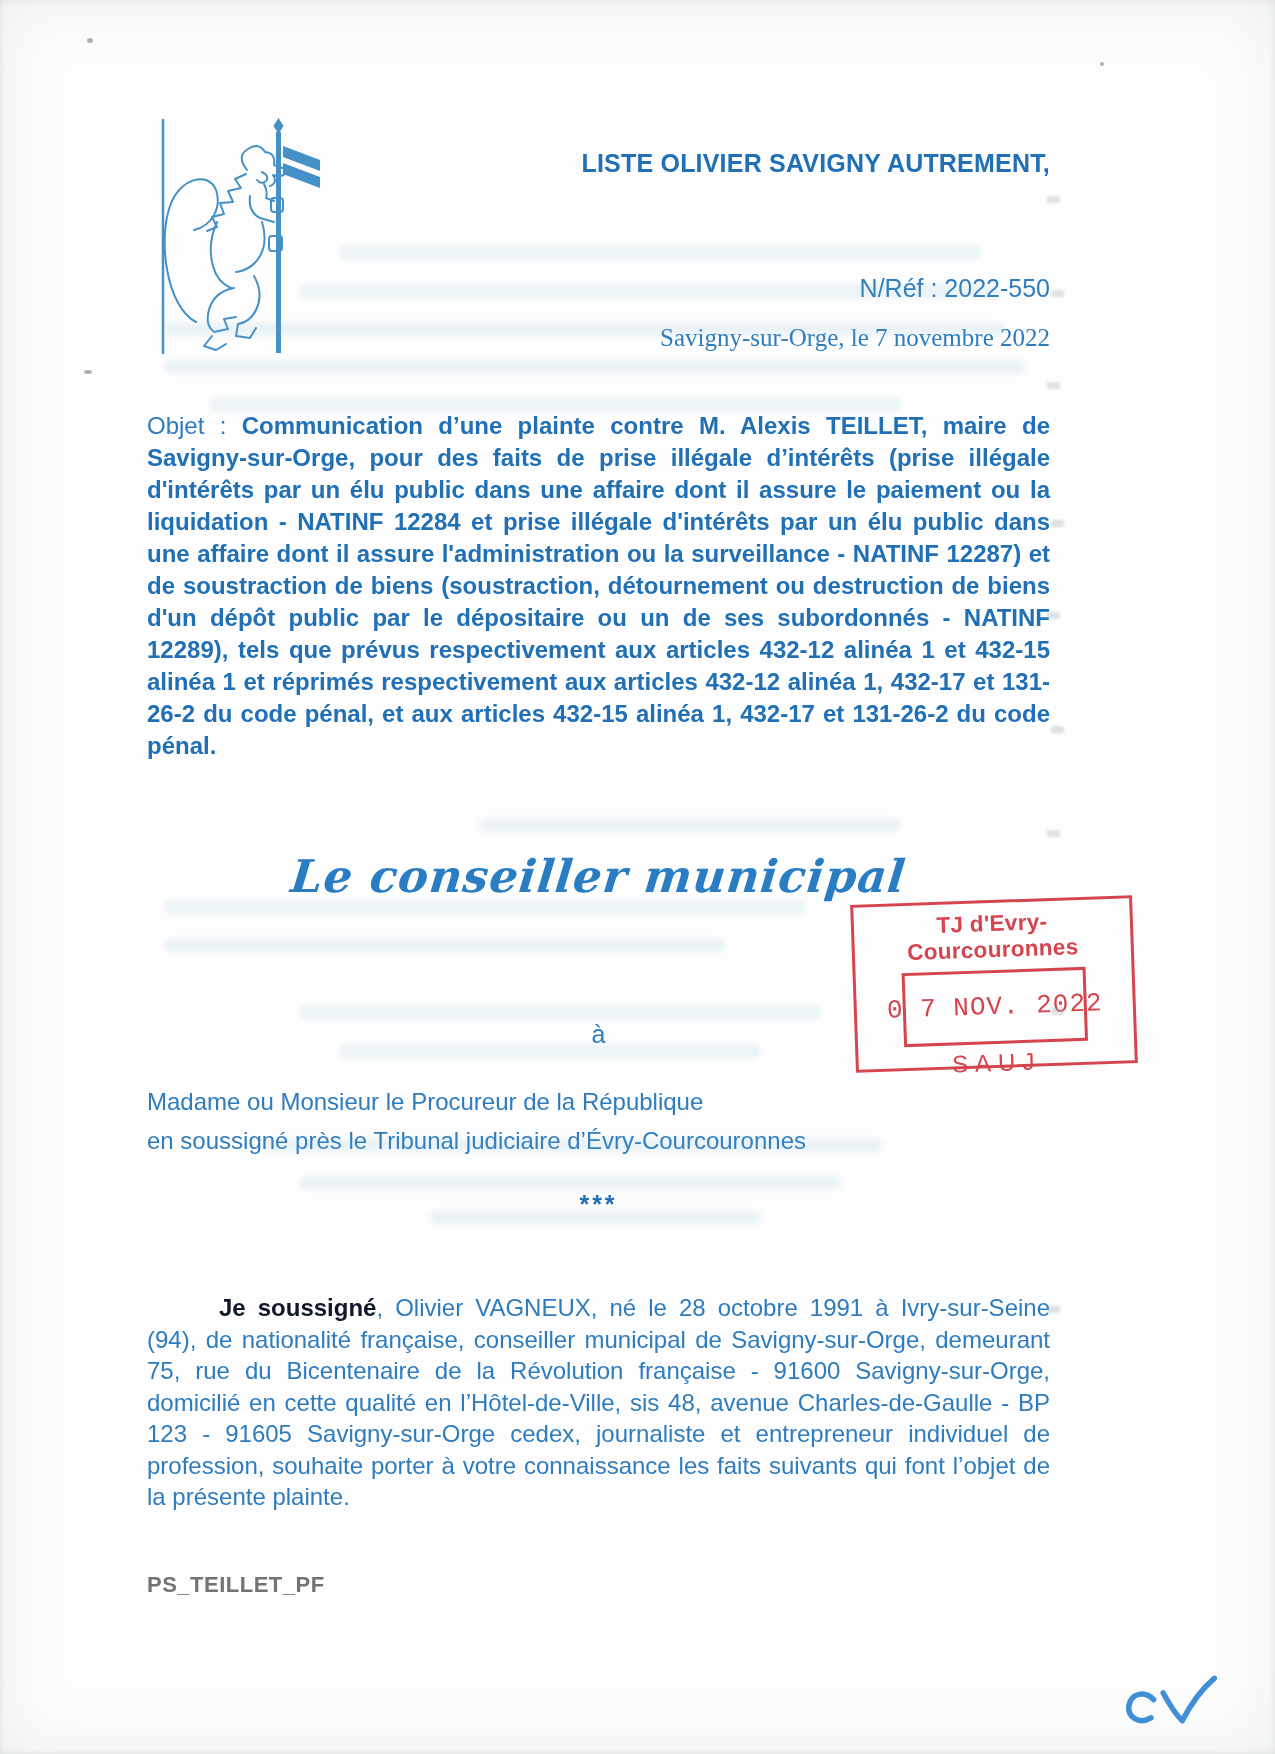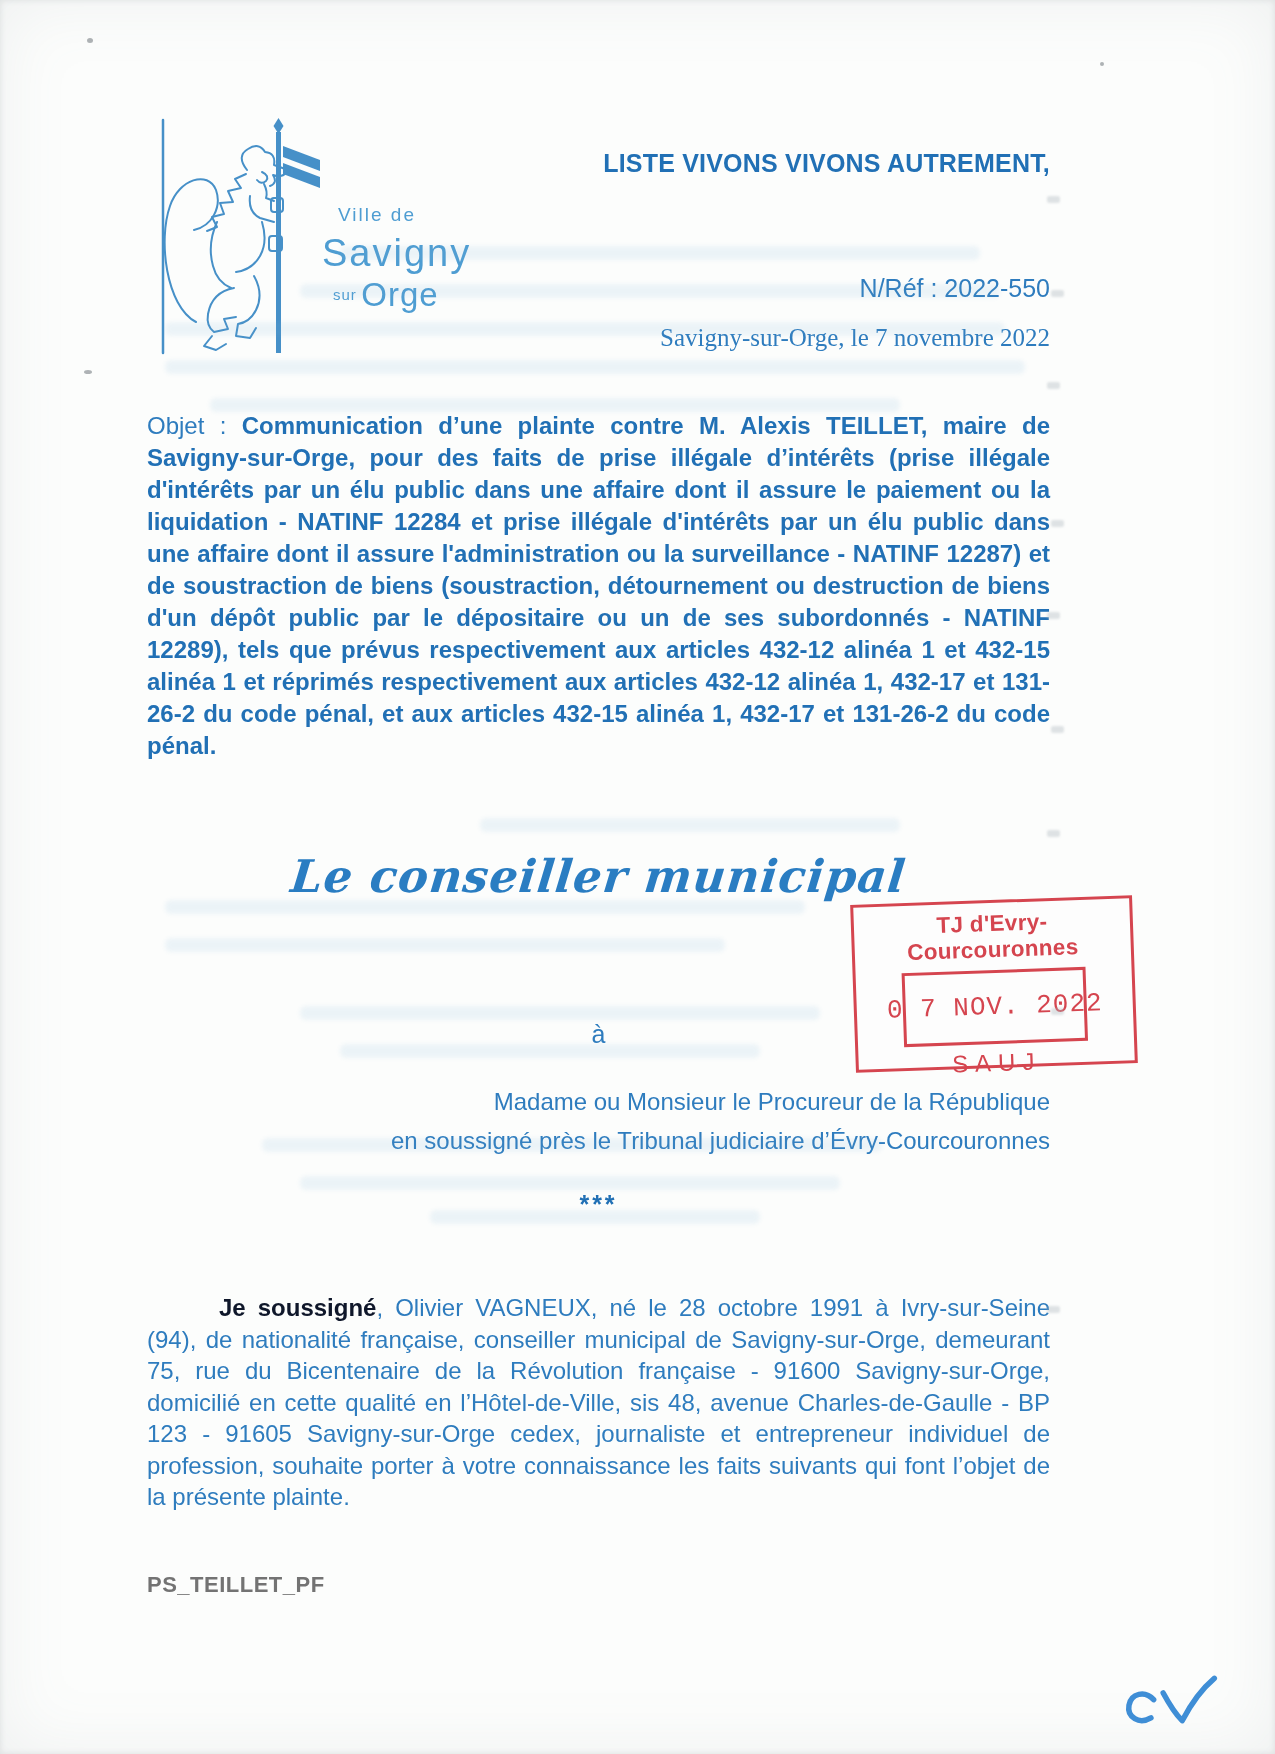--- a/index.html
+++ b/index.html
@@ -51,21 +51,21 @@
   }
   .stamp-court{font-weight:bold;font-size:22.5px;margin-top:8px;letter-spacing:.3px;}
   .stamp-datebox{
     width:184px;height:74px;margin:7px auto 0 auto;border:3px solid #d5454f;
     box-sizing:border-box;display:flex;align-items:center;justify-content:center;
   }
   .stamp-date{font-family:"Liberation Mono",monospace;font-size:26px;letter-spacing:1px;white-space:nowrap;}
   .stamp-office{font-size:24px;letter-spacing:7px;margin-top:5px;}
   
   .to-word{position:absolute;left:147px;top:1020px;width:903px;text-align:center;font-size:25px;}
-  .addressee{position:absolute;left:147px;top:1082px;width:903px;text-align:right;font-size:24px;line-height:39px;}
+  .addressee{position:absolute;left:147px;top:1082px;width:903px;text-align:left;font-size:24px;line-height:39px;}
   .separator{position:absolute;left:147px;top:1190px;width:903px;text-align:center;font-size:25px;font-weight:bold;letter-spacing:3px;color:#2170b5;}
   
   .body-par{
     position:absolute;left:147px;top:1292px;width:903px;
     font-size:24px;line-height:31.5px;text-align:justify;text-indent:72px;
   }
   .body-par .lead{font-weight:bold;color:#0f172a;}
   
   .footer-ref{position:absolute;left:147px;top:1572px;font-size:22px;font-weight:bold;color:#737373;letter-spacing:.5px;}
   .footer-page{position:absolute;left:147px;top:1572px;width:915px;text-align:right;font-size:22px;font-weight:bold;color:#2170b5;}
@@ -112,29 +112,24 @@
       <g fill="#4690c8" stroke="none">
 
         <rect x="126" y="22" width="5" height="221"></rect>
 
         <path d="M 128.5,8 l 5,8 l -5,8 l -5,-8 z"></path>
 
         <polygon points="133,36 170,50 170,61 133,47"></polygon>
         <polygon points="133,53 170,67 170,78 133,64"></polygon>
       </g>
     </svg>
-    <div class="logo-text">
-      <div class="logo-prefix">Ville de</div>
-      <div class="logo-name">Savigny</div>
-      <div class="logo-suffix-row"><span class="logo-sur">sur</span> <span class="logo-orge">Orge</span></div>
-    </div>
   </div>
 
   <div class="party-header">
-    <div>LISTE VIVONS VIVONS AUTREMENT,</div>
+    <div>LISTE OLIVIER SAVIGNY AUTREMENT,</div>
   </div>
 
   <div class="ref-line">N/Réf : 2022-550</div>
   <div class="date-line">Savigny-sur-Orge, le 7 novembre 2022</div>
 
   <div class="subject"><span class="subject-label">Objet :</span> <span>Communication d’une plainte contre M. Alexis TEILLET, maire de Savigny-sur-Orge, pour des faits de prise illégale d’intérêts (prise illégale d'intérêts par un élu public dans une affaire dont il assure le paiement ou la liquidation - NATINF 12284 et prise illégale d'intérêts par un élu public dans une affaire dont il assure l'administration ou la surveillance - NATINF 12287) et de soustraction de biens (soustraction, détournement ou destruction de biens d'un dépôt public par le dépositaire ou un de ses subordonnés - NATINF 12289), tels que prévus respectivement aux articles 432-12 alinéa 1 et 432-15 alinéa 1 et réprimés respectivement aux articles 432-12 alinéa 1, 432-17 et 131-26-2 du code pénal, et aux articles 432-15 alinéa 1, 432-17 et 131-26-2 du code pénal.</span></div>
 
   <div class="sender-title">Le conseiller municipal</div>
 
   <div class="stamp">

